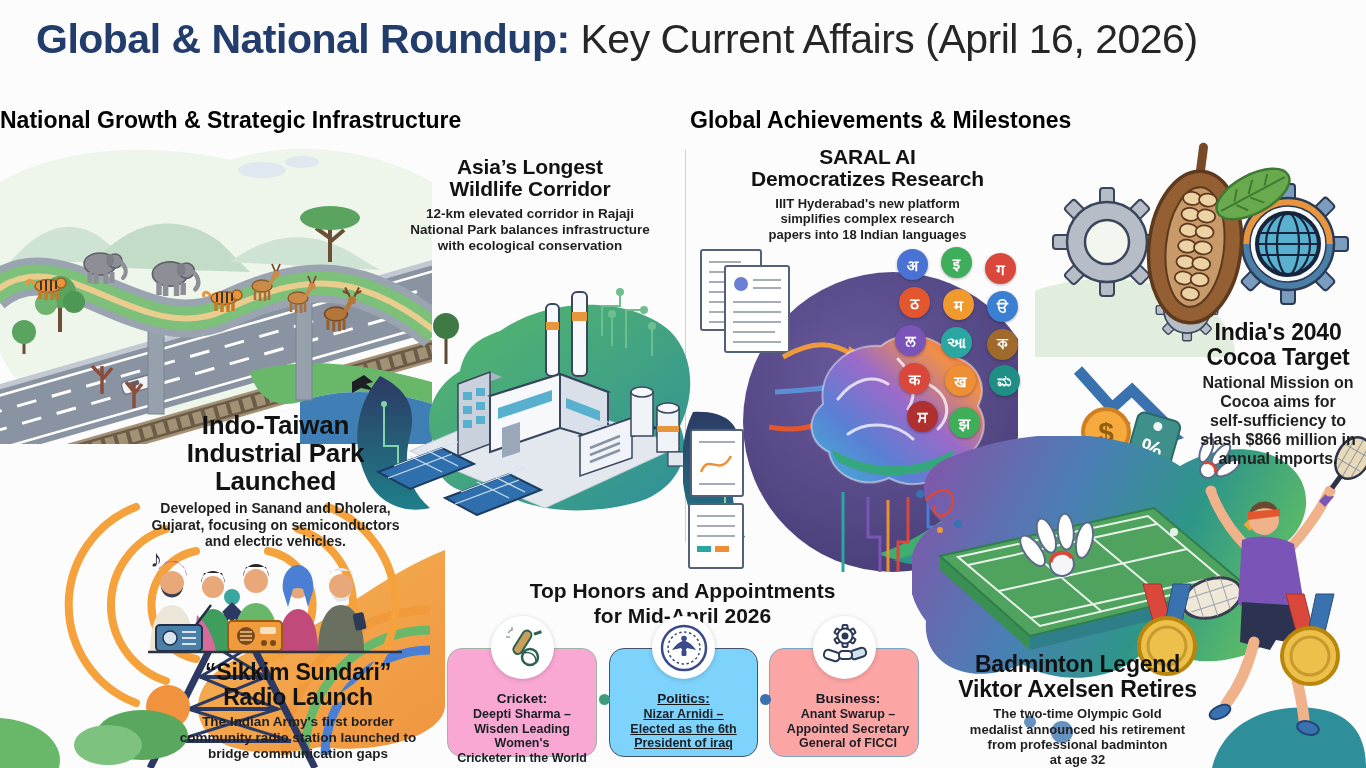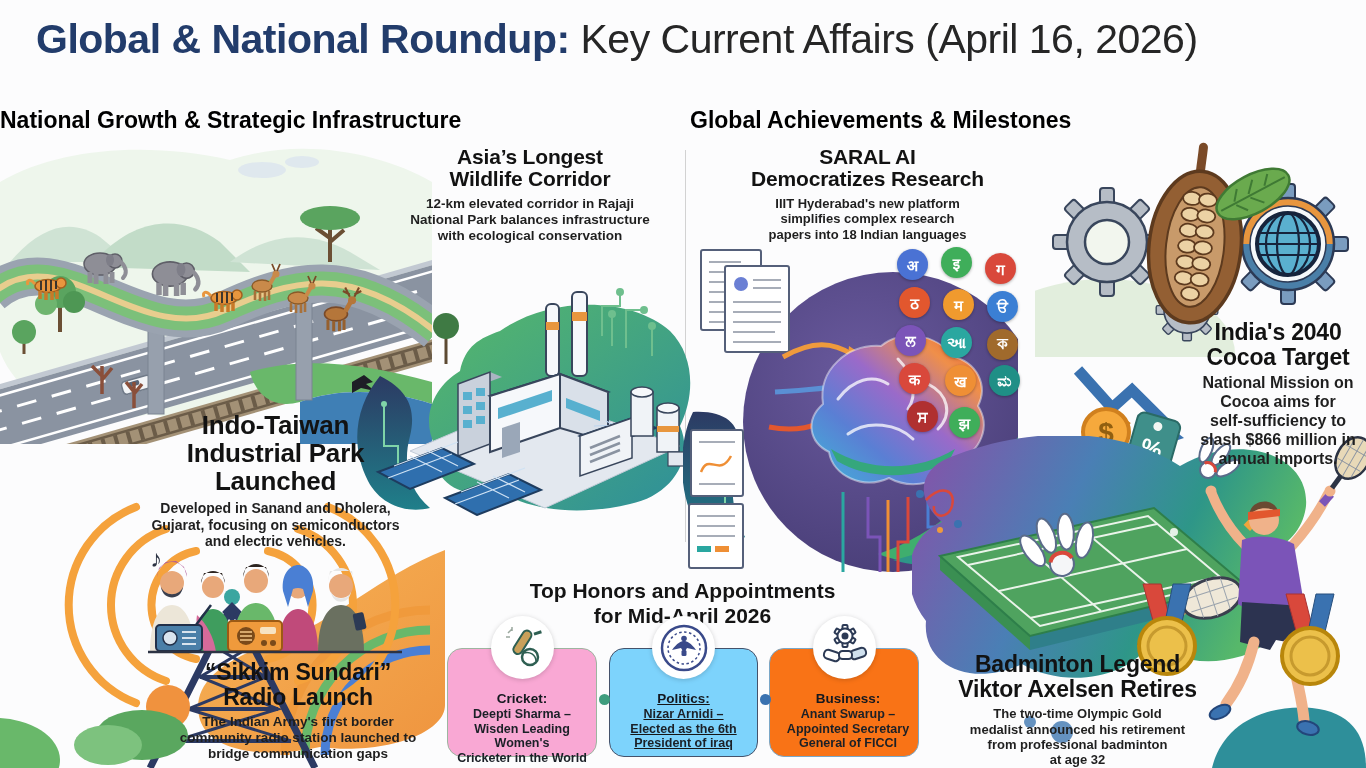--- a/index.html
+++ b/index.html
@@ -16,21 +16,21 @@
   .scene{position:absolute;z-index:1;}
   .bubble-cluster{position:absolute;left:893px;top:247px;width:132px;height:212px;z-index:4;}
   .bubble{position:absolute;width:31px;height:31px;border-radius:50%;display:flex;align-items:center;justify-content:center;
           color:#fff;font-weight:700;font-size:15px;box-shadow:0 1px 3px rgba(0,0,0,.3);}
   .bottom-header{position:absolute;left:455px;top:579px;width:455px;text-align:center;font-size:21px;font-weight:700;
                  color:#141414;line-height:1.18;white-space:pre-line;z-index:5;}
   .honor-card{position:absolute;top:648px;height:109px;width:150px;border-radius:15px;box-sizing:border-box;
               padding-top:42px;text-align:center;z-index:5;}
   .card-1{left:447px;background:#f9a8d4;border:1.6px solid #9db5a0;}
   .card-2{left:609px;width:149px;background:#7dd3fc;border:1.6px solid #45526b;text-decoration:underline;}
-  .card-3{left:769px;background:#f97316;border:1.6px solid #7aa7c7;padding-left:8px;}
+  .card-3{left:769px;background:#fca5a5;border:1.6px solid #7aa7c7;padding-left:8px;}
   .honor-card .cat{font-size:13.5px;font-weight:700;color:#14181f;}
   .honor-card .who{font-size:12.5px;font-weight:600;color:#1b2027;line-height:1.16;white-space:pre-line;margin-top:1px;}
   .icon-circle{position:absolute;top:616px;width:63px;height:63px;border-radius:50%;background:#ffffff;
                box-shadow:0 1px 5px rgba(0,0,0,.18);display:flex;align-items:center;justify-content:center;z-index:6;}
   .ic-1{left:491px;} .ic-2{left:652px;} .ic-3{left:813px;}
   .conn-dot{position:absolute;width:11px;height:11px;border-radius:50%;z-index:6;}
   .dot-a{left:599px;top:694px;background:#3f9d7e;}
   .dot-b{left:760px;top:694px;background:#3a72b0;}
 </style>
 </head>
@@ -573,21 +573,21 @@
       <circle cx="255" cy="210" r="19" fill="none" stroke="#c79a2e" stroke-width="3"></circle>
     </g>
     <g>
       <polygon points="374,158 392,158 402,198 386,202" fill="#d9483b" stroke="#a83232"></polygon>
       <polygon points="422,158 404,158 396,196 412,200" fill="#3a72b0" stroke="#274f7d"></polygon>
       <circle cx="398" cy="220" r="28" fill="#ecc04a" stroke="#b8860b" stroke-width="4"></circle>
       <circle cx="398" cy="220" r="19" fill="none" stroke="#c79a2e" stroke-width="3"></circle>
     </g>
   </svg>
 
-  <div class="news" style="left:390px;top:146px;width:280px">
+  <div class="news" style="left:390px;top:156px;width:280px">
     <h3 style="font-size:21px">Asia’s Longest
 Wildlife Corridor</h3>
     <p style="font-size:13.5px">12-km elevated corridor in Rajaji
 National Park balances infrastructure
 with ecological conservation</p>
   </div>
   <div class="news" style="left:128px;top:412px;width:295px">
     <h3 style="font-size:26px">Indo-Taiwan
 Industrial Park
 Launched</h3>

